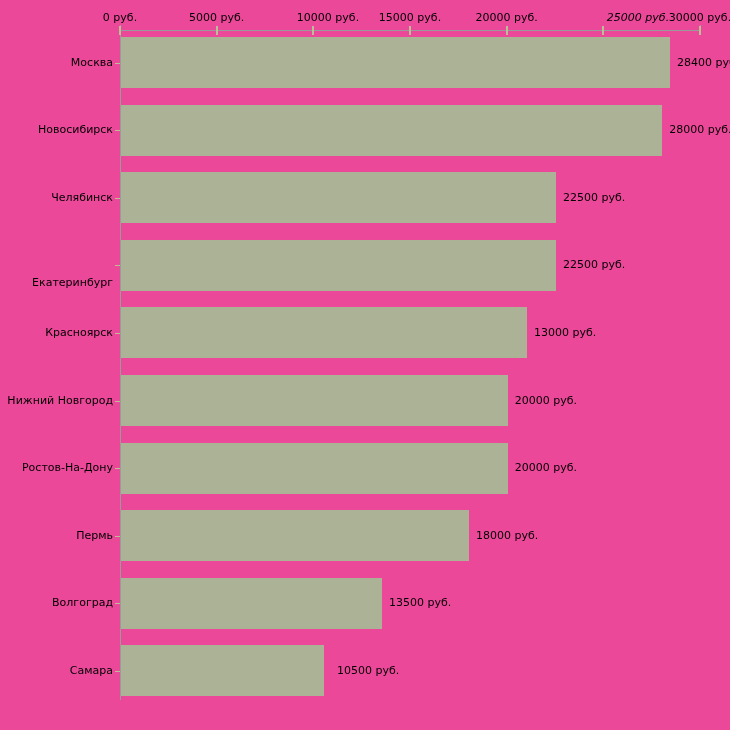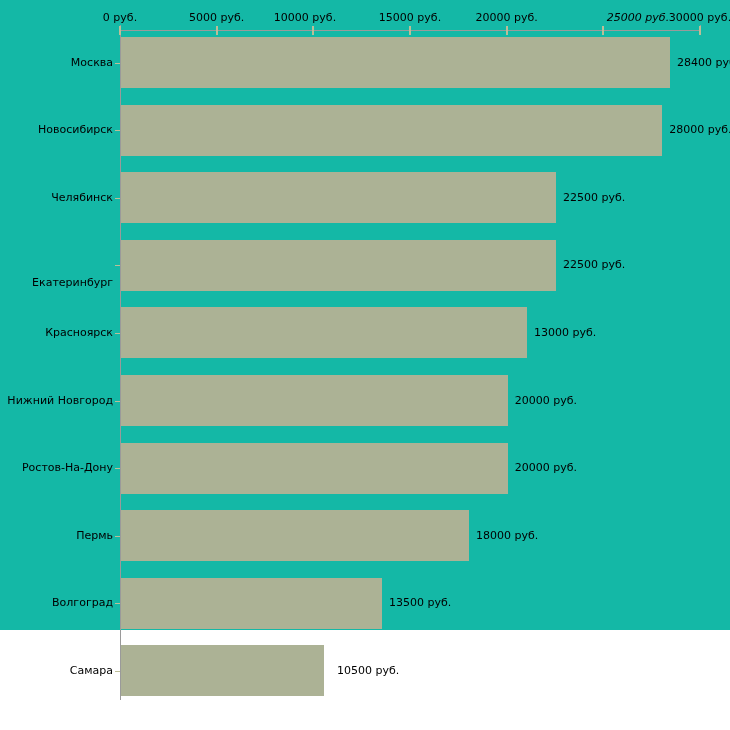--- a/index.html
+++ b/index.html
@@ -11,22 +11,22 @@
     width: 730px;
     height: 730px;
     overflow: hidden;
     font-family: "DejaVu Sans", sans-serif;
     color: #000000;
   }
 
   #chart-root {
     position: relative;
     width: 730px;
-    height: 630px;
-    background: #14b8a6;
+    height: 730px;
+    background: #ec4899;
   }
 
   
   .axis-line-h {
     position: absolute;
     left: 120px;
     top: 30px;
     width: 580px;
     height: 1px;
     background: #9a9a9a;
@@ -121,21 +121,21 @@
   <div class="axis-cap-left"></div>
   <div class="axis-cap-right"></div>
   <div class="axis-line-v"></div>
 
   <div id="xticks-layer">
       <div class="tick" style="left: 119px;"></div>
       <div class="tick-label" style="left: 120px;">0 руб.</div>
       <div class="tick" style="left: 215.667px;"></div>
       <div class="tick-label" style="left: 216.667px;">5000 руб.</div>
       <div class="tick" style="left: 312.333px;"></div>
-      <div class="tick-label" style="left: 305px;">10000 руб.</div>
+      <div class="tick-label" style="left: 328px;">10000 руб.</div>
       <div class="tick" style="left: 409px;"></div>
       <div class="tick-label" style="left: 410px;">15000 руб.</div>
       <div class="tick" style="left: 505.667px;"></div>
       <div class="tick-label" style="left: 506.667px;">20000 руб.</div>
       <div class="tick" style="left: 602.333px;"></div>
       <div class="tick-label" style="left: 638px; font-style: italic;">25000 руб.</div>
       <div class="tick" style="left: 699px;"></div>
       <div class="tick-label" style="left: 700px;">30000 руб.</div>
     </div>
   <div id="catlabels-layer">

